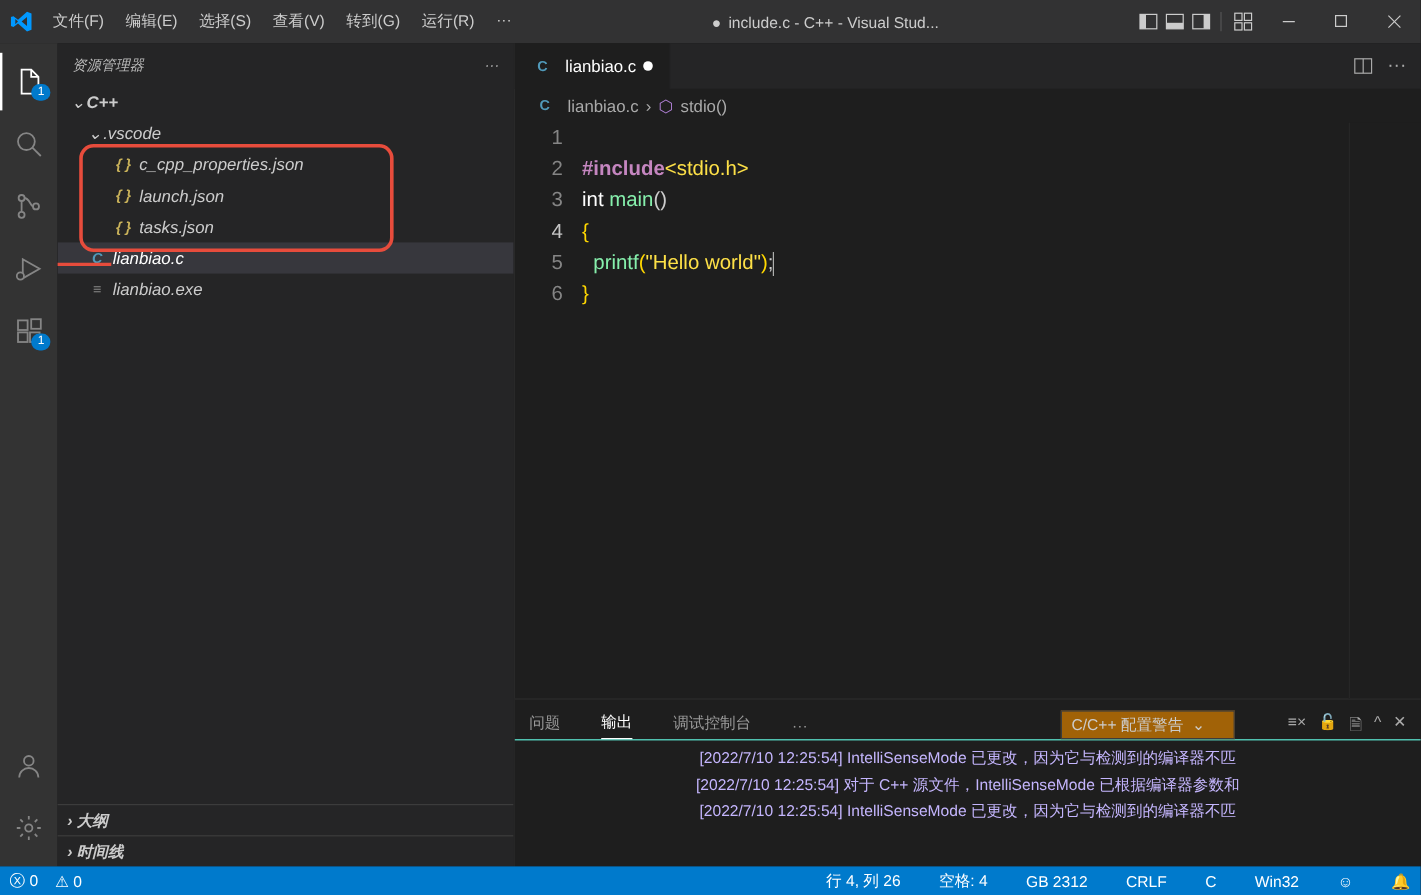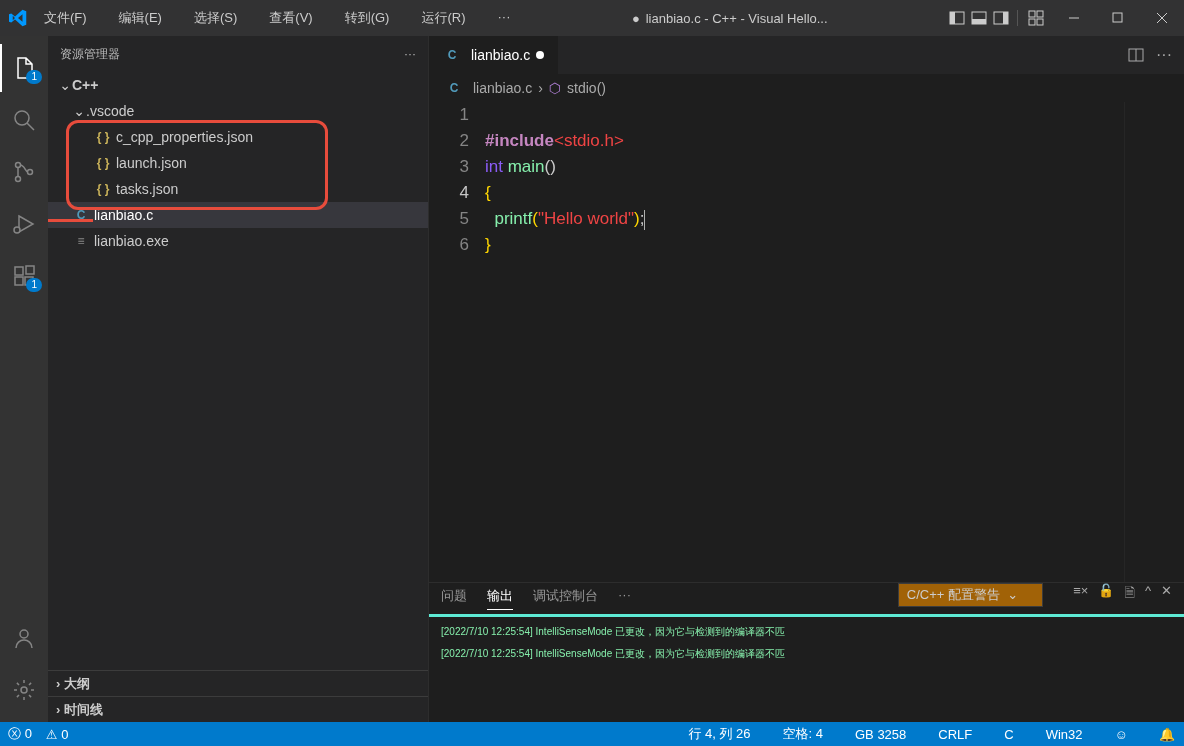--- a/index.html
+++ b/index.html
@@ -1,31 +1,31 @@
 <!DOCTYPE html>
 <html><head>
 <meta charset="utf-8">
 <style>
 * { margin:0; padding:0; box-sizing:border-box; font-family:"Segoe UI","Microsoft YaHei",sans-serif; }
 body { width:1184px; height:746px; background:#1e1e1e; color:#ccc; overflow:hidden; display:flex; flex-direction:column; }
 .titlebar { height:36px; background:#323233; display:flex; align-items:center; color:#ccc; font-size:13px; }
 .tb-logo { width:36px; display:flex; align-items:center; justify-content:center; }
-.menus { display:flex; gap:16px; }
+.menus { display:flex; gap:2px; }
 .menus span { padding:4px 8px; cursor:pointer; border-radius:3px; }
 .tb-center { flex:1; display:flex; align-items:center; justify-content:center; gap:6px; color:#ccc; }
 .tb-actions { display:flex; align-items:center; gap:10px; padding:0 8px; }
 .tb-actions .grp { display:flex; gap:6px; padding-right:8px; border-right:1px solid #555; }
 .win-btn { width:44px; height:36px; display:flex; align-items:center; justify-content:center; cursor:pointer; }
 .main { flex:1; display:flex; min-height:0; }
 .activitybar { width:48px; background:#333; display:flex; flex-direction:column; align-items:center; padding-top:8px; gap:4px; }
 .act-item { width:48px; height:48px; display:flex; align-items:center; justify-content:center; position:relative; cursor:pointer; color:#858585; }
 .act-item.active { color:#fff; border-left:2px solid #fff; }
 .badge { position:absolute; bottom:8px; right:6px; background:#007acc; color:#fff; border-radius:8px; font-size:10px; padding:0 5px; line-height:14px; }
 .act-bottom { margin-top:auto; margin-bottom:8px; display:flex; flex-direction:column; gap:4px; }
-.sidebar { width:380px; background:#252526; display:flex; flex-direction:column; font-size:14px; }
+.sidebar { width:380px; background:#252526; display:flex; flex-direction:column; font-size:14px;font-style:italic; }
 .sb-header { height:36px; display:flex; align-items:center; justify-content:space-between; padding:0 12px; color:#bbb; font-size:12px; }
 .sb-body { flex:1; overflow:auto; position:relative; }
 .tree-row { display:flex; align-items:center; height:26px; padding-left:10px; cursor:pointer; color:#ccc; }
 .tree-row.sel { background:#37373d; color:#fff; }
 .tree-row .chev { width:14px; display:inline-flex; justify-content:center; }
 .indent1 { padding-left:24px; }
 .indent2 { padding-left:46px; }
 .f-icon { width:18px; display:inline-flex; justify-content:center; margin-right:4px; color:#9aa; font-size:12px; }
 .f-icon.braces { color:#c9b25a; font-weight:bold; }
 .f-icon.c { color:#519aba; font-weight:bold; }
@@ -36,32 +36,32 @@
 .tabs { height:38px; background:#252526; display:flex; align-items:stretch; }
 .tab { display:flex; align-items:center; gap:6px; padding:0 14px; background:#1e1e1e; color:#fff; font-size:14px; border-right:1px solid #252526; cursor:pointer; }
 .tab .dot { width:8px; height:8px; border-radius:50%; background:#fff; }
 .tab-actions { margin-left:auto; display:flex; align-items:center; gap:12px; padding:0 12px; color:#aaa; }
 .breadcrumb { height:28px; display:flex; align-items:center; padding-left:16px; gap:6px; color:#aaa; font-size:14px; }
 .editor { flex:1; display:flex; font-family:Consolas,monospace; font-size:17px; overflow:hidden; position:relative; }
 .gutter { width:56px; text-align:right; padding-right:16px; color:#858585; line-height:26px; }
 .code { flex:1; line-height:26px; white-space:pre; padding-right:10px; }
 .minimap { width:60px; background:#1e1e1e; border-left:1px solid #262626; }
 .c-red { color:#c586c0;font-weight:bold; }
-.c-blue { color:#8b5cf6;margin-top:41px; }
+.c-blue { color:#ffffff;margin-top:41px; }
 .c-fn { color:#86efac; }
-.c-str { color:#ef4444;margin-top:34px; }
+.c-str { color:#fde047;margin-top:34px; }
 .c-punc { color:#ffd700; }
 .caret { display:inline-block; width:1px; height:20px; background:#aeafad; vertical-align:middle; }
 .panel { height:140px; border-top:1px solid #2d2d2d; display:flex; flex-direction:column; background:#1e1e1e; }
-.panel-tabs { height:34px; display:flex; align-items:flex-start; padding:0 12px; gap:20px; font-size:13px; border-bottom:3px solid #5eead4; }
+.panel-tabs { height:34px; display:flex; align-items:flex-end; padding:0 12px; gap:34px; font-size:13px; border-bottom:1px solid #5eead4; }
 .ptab { color:#999; cursor:pointer; padding:4px 0; }
 .ptab.active { color:#fff; border-bottom:1px solid #fff; }
 .panel-select { margin-left:auto; background:#a16207; border:1px solid #3c3c3c; color:#ccc; padding:2px 24px 2px 8px; font-size:13px; position:relative; }
 .panel-icons { display:flex; gap:10px; color:#aaa; margin-left:10px; }
-.panel-body { flex:1; overflow:hidden; font-family:Consolas,monospace; font-size:10px; color:#86efac; padding:4px 12px; line-height:22px; white-space:nowrap; }
+.panel-body { flex:1; overflow:hidden; font-family:Consolas,monospace; font-size:13px; color:#c4b5fd; padding:4px 12px; line-height:22px; white-space:nowrap;text-align:center; }
 .statusbar { height:24px; background:#007acc; color:#fff; display:flex; align-items:center; font-size:13px; padding:0 8px; gap:14px; }
 .sb-right { margin-left:auto; display:flex; gap:32px; align-items:center; }
 svg { display:block; }
 </style>
 </head>
 <body>
 
 <div class="titlebar">
   <div class="tb-logo">
     <svg width="18" height="18" viewBox="0 0 24 24">
@@ -72,21 +72,21 @@
     <span>文件(F)</span>
     <span>编辑(E)</span>
     <span>选择(S)</span>
     <span>查看(V)</span>
     <span>转到(G)</span>
     <span>运行(R)</span>
     <span>···</span>
   </div>
   <div class="tb-center">
     <span>●</span>
-    <span>lianbiao.c - C++ - Visual Hello...</span>
+    <span>include.c - C++ - Visual Stud...</span>
   </div>
   <div class="tb-actions">
     <div class="grp">
       <span>
           <svg width="16" height="16" viewBox="0 0 16 16">
             <rect x="1" y="2" width="14" height="12" fill="none" stroke="#ccc"></rect>
             <rect x="1" y="2" width="5" height="12" fill="#ccc"></rect>
           </svg>
         </span>
       <span>
@@ -277,32 +277,33 @@
         <div class="panel-icons">
           <span>≡×</span>
           <span>🔓</span>
           <span>🗎</span>
           <span>^</span>
           <span>✕</span>
         </div>
       </div>
       <div class="panel-body">
         <div>[2022/7/10 12:25:54] IntelliSenseMode 已更改，因为它与检测到的编译器不匹</div>
+        <div>[2022/7/10 12:25:54] 对于 C++ 源文件，IntelliSenseMode 已根据编译器参数和</div>
         <div>[2022/7/10 12:25:54] IntelliSenseMode 已更改，因为它与检测到的编译器不匹</div>
       </div>
     </div>
   </div>
 </div>
 
 <div class="statusbar">
   <span>ⓧ <span>0</span></span>
   <span>⚠ <span>0</span></span>
   <div class="sb-right">
     <span>行 4, 列 26</span>
     <span>空格: 4</span>
-    <span>GB 3258</span>
+    <span>GB 2312</span>
     <span>CRLF</span>
     <span>C</span>
     <span>Win32</span>
     <span>☺</span>
     <span>🔔</span>
   </div>
 </div>
 
 </body></html>

